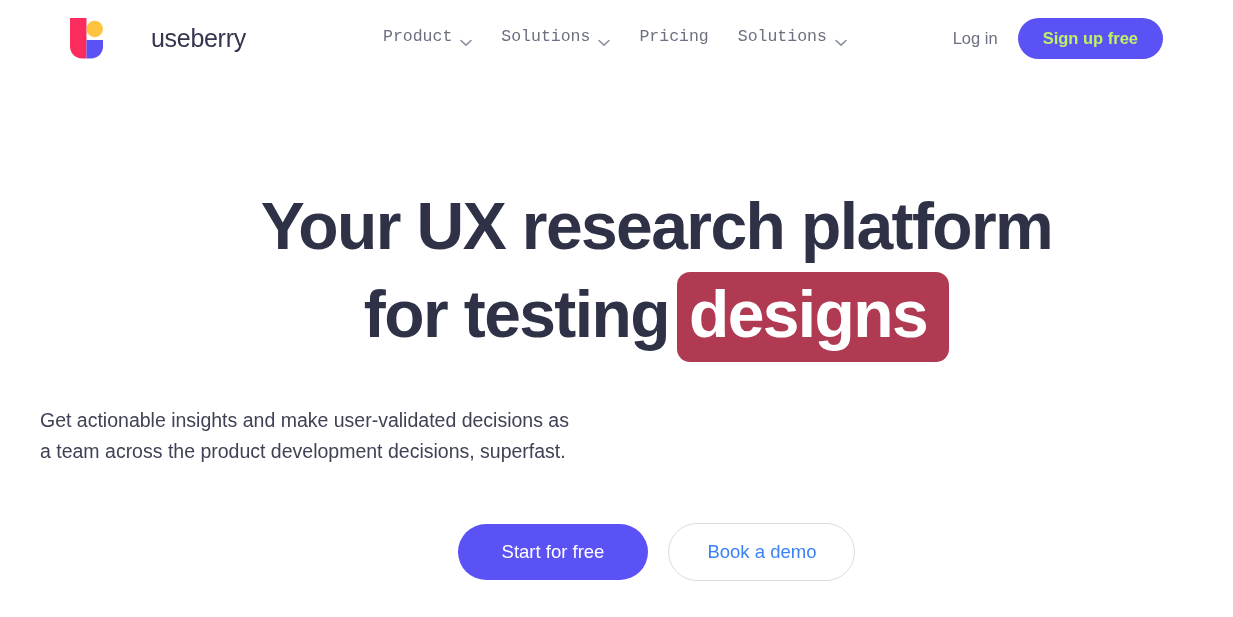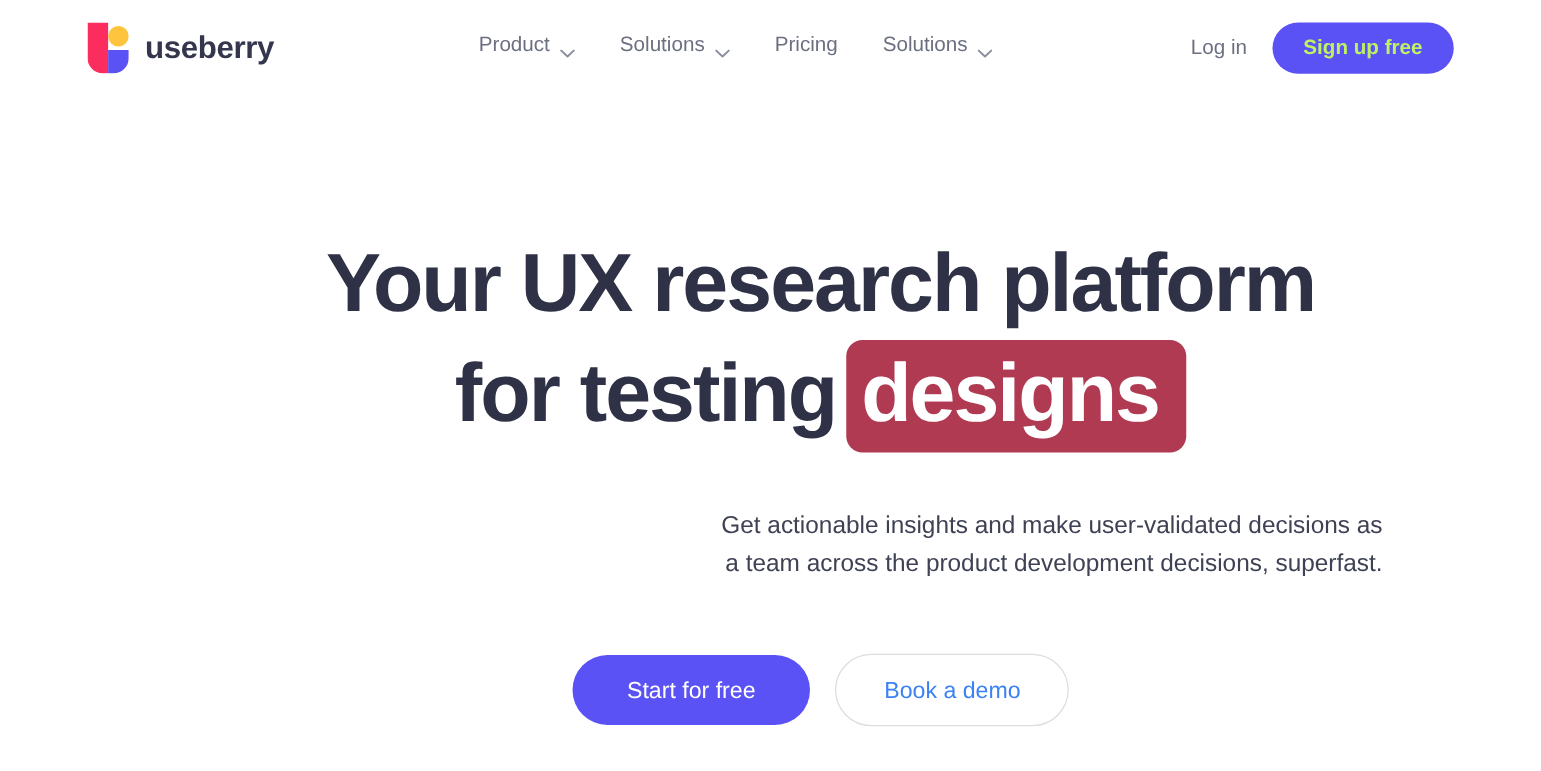--- a/index.html
+++ b/index.html
@@ -18,27 +18,27 @@
 
   .brand {
     position:absolute; left:70px; top:18px;
     display:flex; align-items:center; gap:13px;
     text-decoration:none;
   }
   .logo-mark {
     width:33px; height:41px; position:relative;
   }
   .brand-name {
-    font-size:25px; font-weight:bold; color:#33364d;
-    letter-spacing:-0.3px; line-height:1;
+    font-size:25px; font-weight:normal; color:#33364d;
+    letter-spacing:-0.3px; line-height:1;margin-left:35px;
   }
 
   .nav {
     position:absolute; left:383px; top:27px;
-    display:flex; align-items:center; gap:8px;
+    display:flex; align-items:center; gap:1px;font-family:Liberation Mono, monospace;
   }
   .nav-item {
     display:flex; align-items:center; gap:8px;
     font-size:16.5px; color:#6b6f80;
     padding:0 28px 0 0; cursor:pointer;
     white-space:nowrap;
   }
   .nav-item:last-child { padding-right:0; }
   .chev { display:block; width:12px; height:8px; flex:none; }
 
@@ -74,21 +74,21 @@
     background:#b03a52; color:#ffffff;
     border-radius:13px;
     padding:4px 22px 9px 12px;
     margin-left:8px;
     line-height:77px;
     vertical-align:baseline;
   }
 
   .subtitle {
     position:absolute; top:405px; left:0; width:1066px;
-    text-align:right;
+    text-align:left;
     font-size:19.5px; line-height:31px; color:#3f4254;
   }
   .sub-line { display:block; white-space:nowrap; }
 
   .cta-row {
     position:absolute; top:523px; left:0; width:1233px;
     display:flex; justify-content:center; align-items:center; gap:20px;
   }
   .btn-primary {
     background:#5b52f5; color:#ffffff;

